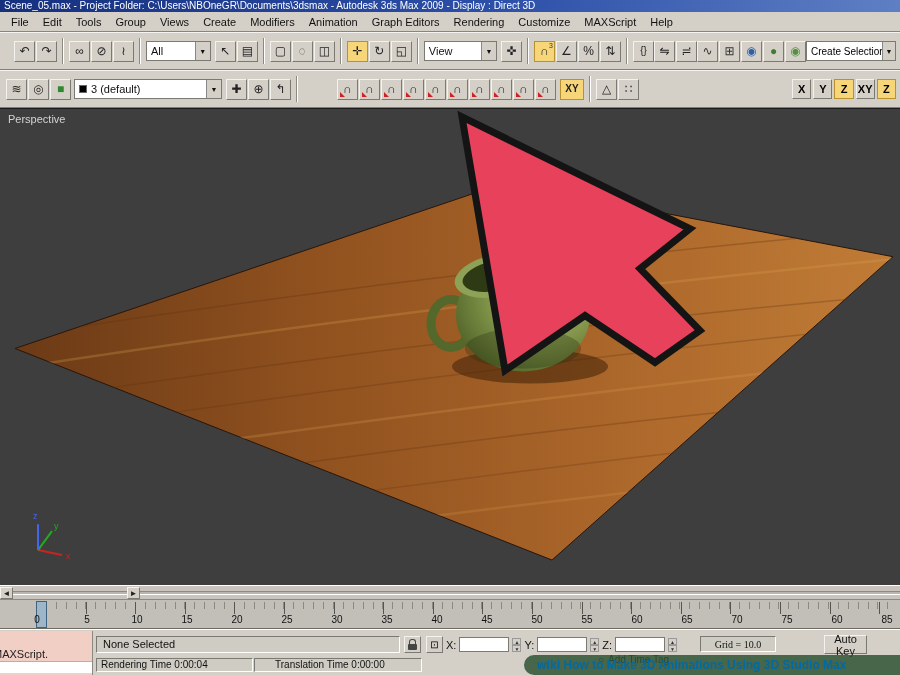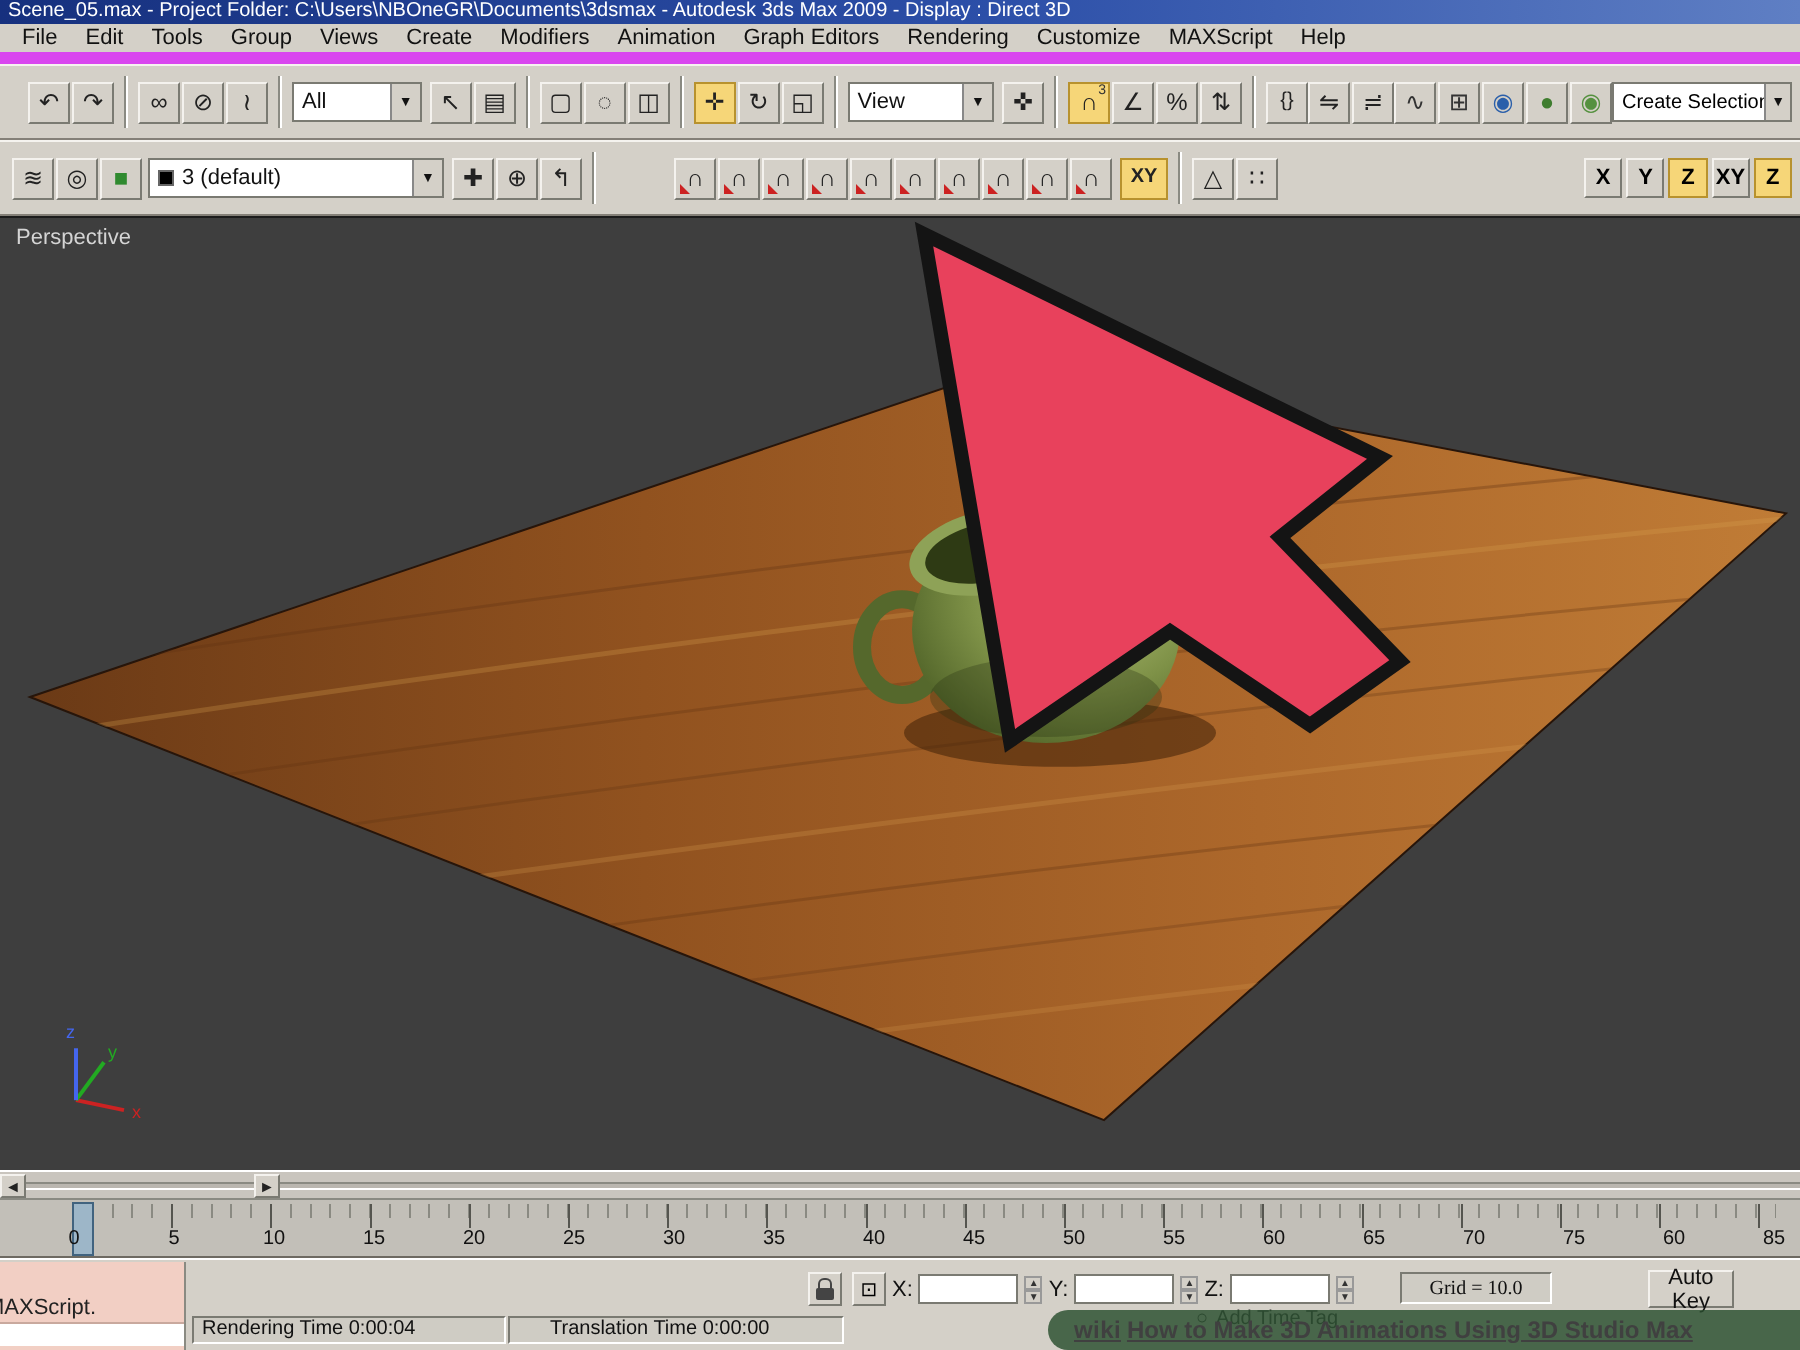--- a/index.html
+++ b/index.html
@@ -9,21 +9,21 @@
 
   
   .titlebar { position:absolute; left:0; top:0; width:100%; height:12px;
     background:linear-gradient(90deg,#16307e 0%,#2c4fa8 55%,#5f7fc4 100%);
     color:#fff; font-size:10px; line-height:12px; padding-left:4px;
     white-space:nowrap; overflow:hidden; }
 
   
   .menubar { position:absolute; top:12px; left:0; width:100%; height:20px;
     background:#d4d0c8; display:flex; align-items:center; padding-left:4px;
-    font-size:11px; color:#111; border-bottom:6px solid #d946ef; }
+    font-size:11px; color:#111; border-bottom:1px solid #d946ef; }
   .mitem { padding:2px 7px; cursor:default; }
 
   
   .toolbar { position:absolute; left:0; width:100%; background:#d4d0c8;
     display:flex; align-items:center; border-top:1px solid #f5f3ef;
     border-bottom:1px solid #848078; padding:0 4px; }
   #toolbar1 { top:32px; height:38px; padding-left:14px; }
   #toolbar2 { top:70px; height:38px; padding-left:6px; }
   .tgroup { display:flex; align-items:center; gap:1px; }
   .tbtn { width:21px; height:21px; background:#d4d0c8; color:#222;
@@ -116,22 +116,22 @@
   #add-time-tag { position:absolute; left:598px; top:23px; width:150px; height:13px;
     font-size:10px; color:#333; display:flex; align-items:center; gap:4px; z-index:1; }
   #rendering-time { position:absolute; left:96px; top:28px; width:157px; height:14px;
     font-size:10px; color:#111; padding-left:4px; line-height:12px; }
   #translation-time { position:absolute; left:254px; top:28px; width:168px; height:14px;
     font-size:10px; color:#111; padding-left:20px; line-height:12px; }
 
   
   .watermark { position:absolute; left:524px; top:655px; width:376px; height:20px;
     background:rgba(42,78,46,0.82); border-radius:10px 0 0 10px; z-index:60;
-    color:#404040; display:flex; align-items:center; padding:0 6px 0 13px;
-    font-size:12px; font-weight:bold; white-space:nowrap;text-decoration:underline; }
+    color:#0369a1; display:flex; align-items:center; padding:0 6px 0 13px;
+    font-size:12px; font-weight:bold; white-space:nowrap; }
   .watermark .brand { font-weight:800; margin-right:3px; letter-spacing:0.2px; }
 </style>
 </head>
 <body>
 
 <div id="app">
 
   <div class="titlebar">
     <span>Scene_05.max     - Project Folder: C:\Users\NBOneGR\Documents\3dsmax     - Autodesk 3ds Max 2009     - Display : Direct 3D</span>
   </div>
@@ -473,20 +473,21 @@
         <span class="tick">60</span>
         <span class="tick">85</span>
       </div>
   </div>
 
   <div class="statusbar">
     <div class="listener">
       <span class="lbl">MAXScript.</span>
       <div class="white"></div>
     </div>
+    <div id="none-selected" class="sunken">None Selected</div>
     <button id="lock-btn" class="raised">
       <span class="lock-body"></span>
     </button>
     <div class="coords">
       <button id="abs-offset" class="raised">⊡</button>
       <span class="clabel">X:</span>
       <input class="cfield" value="" style="">
       <span class="spin">
           <span>▲</span>
           <span>▼</span>

